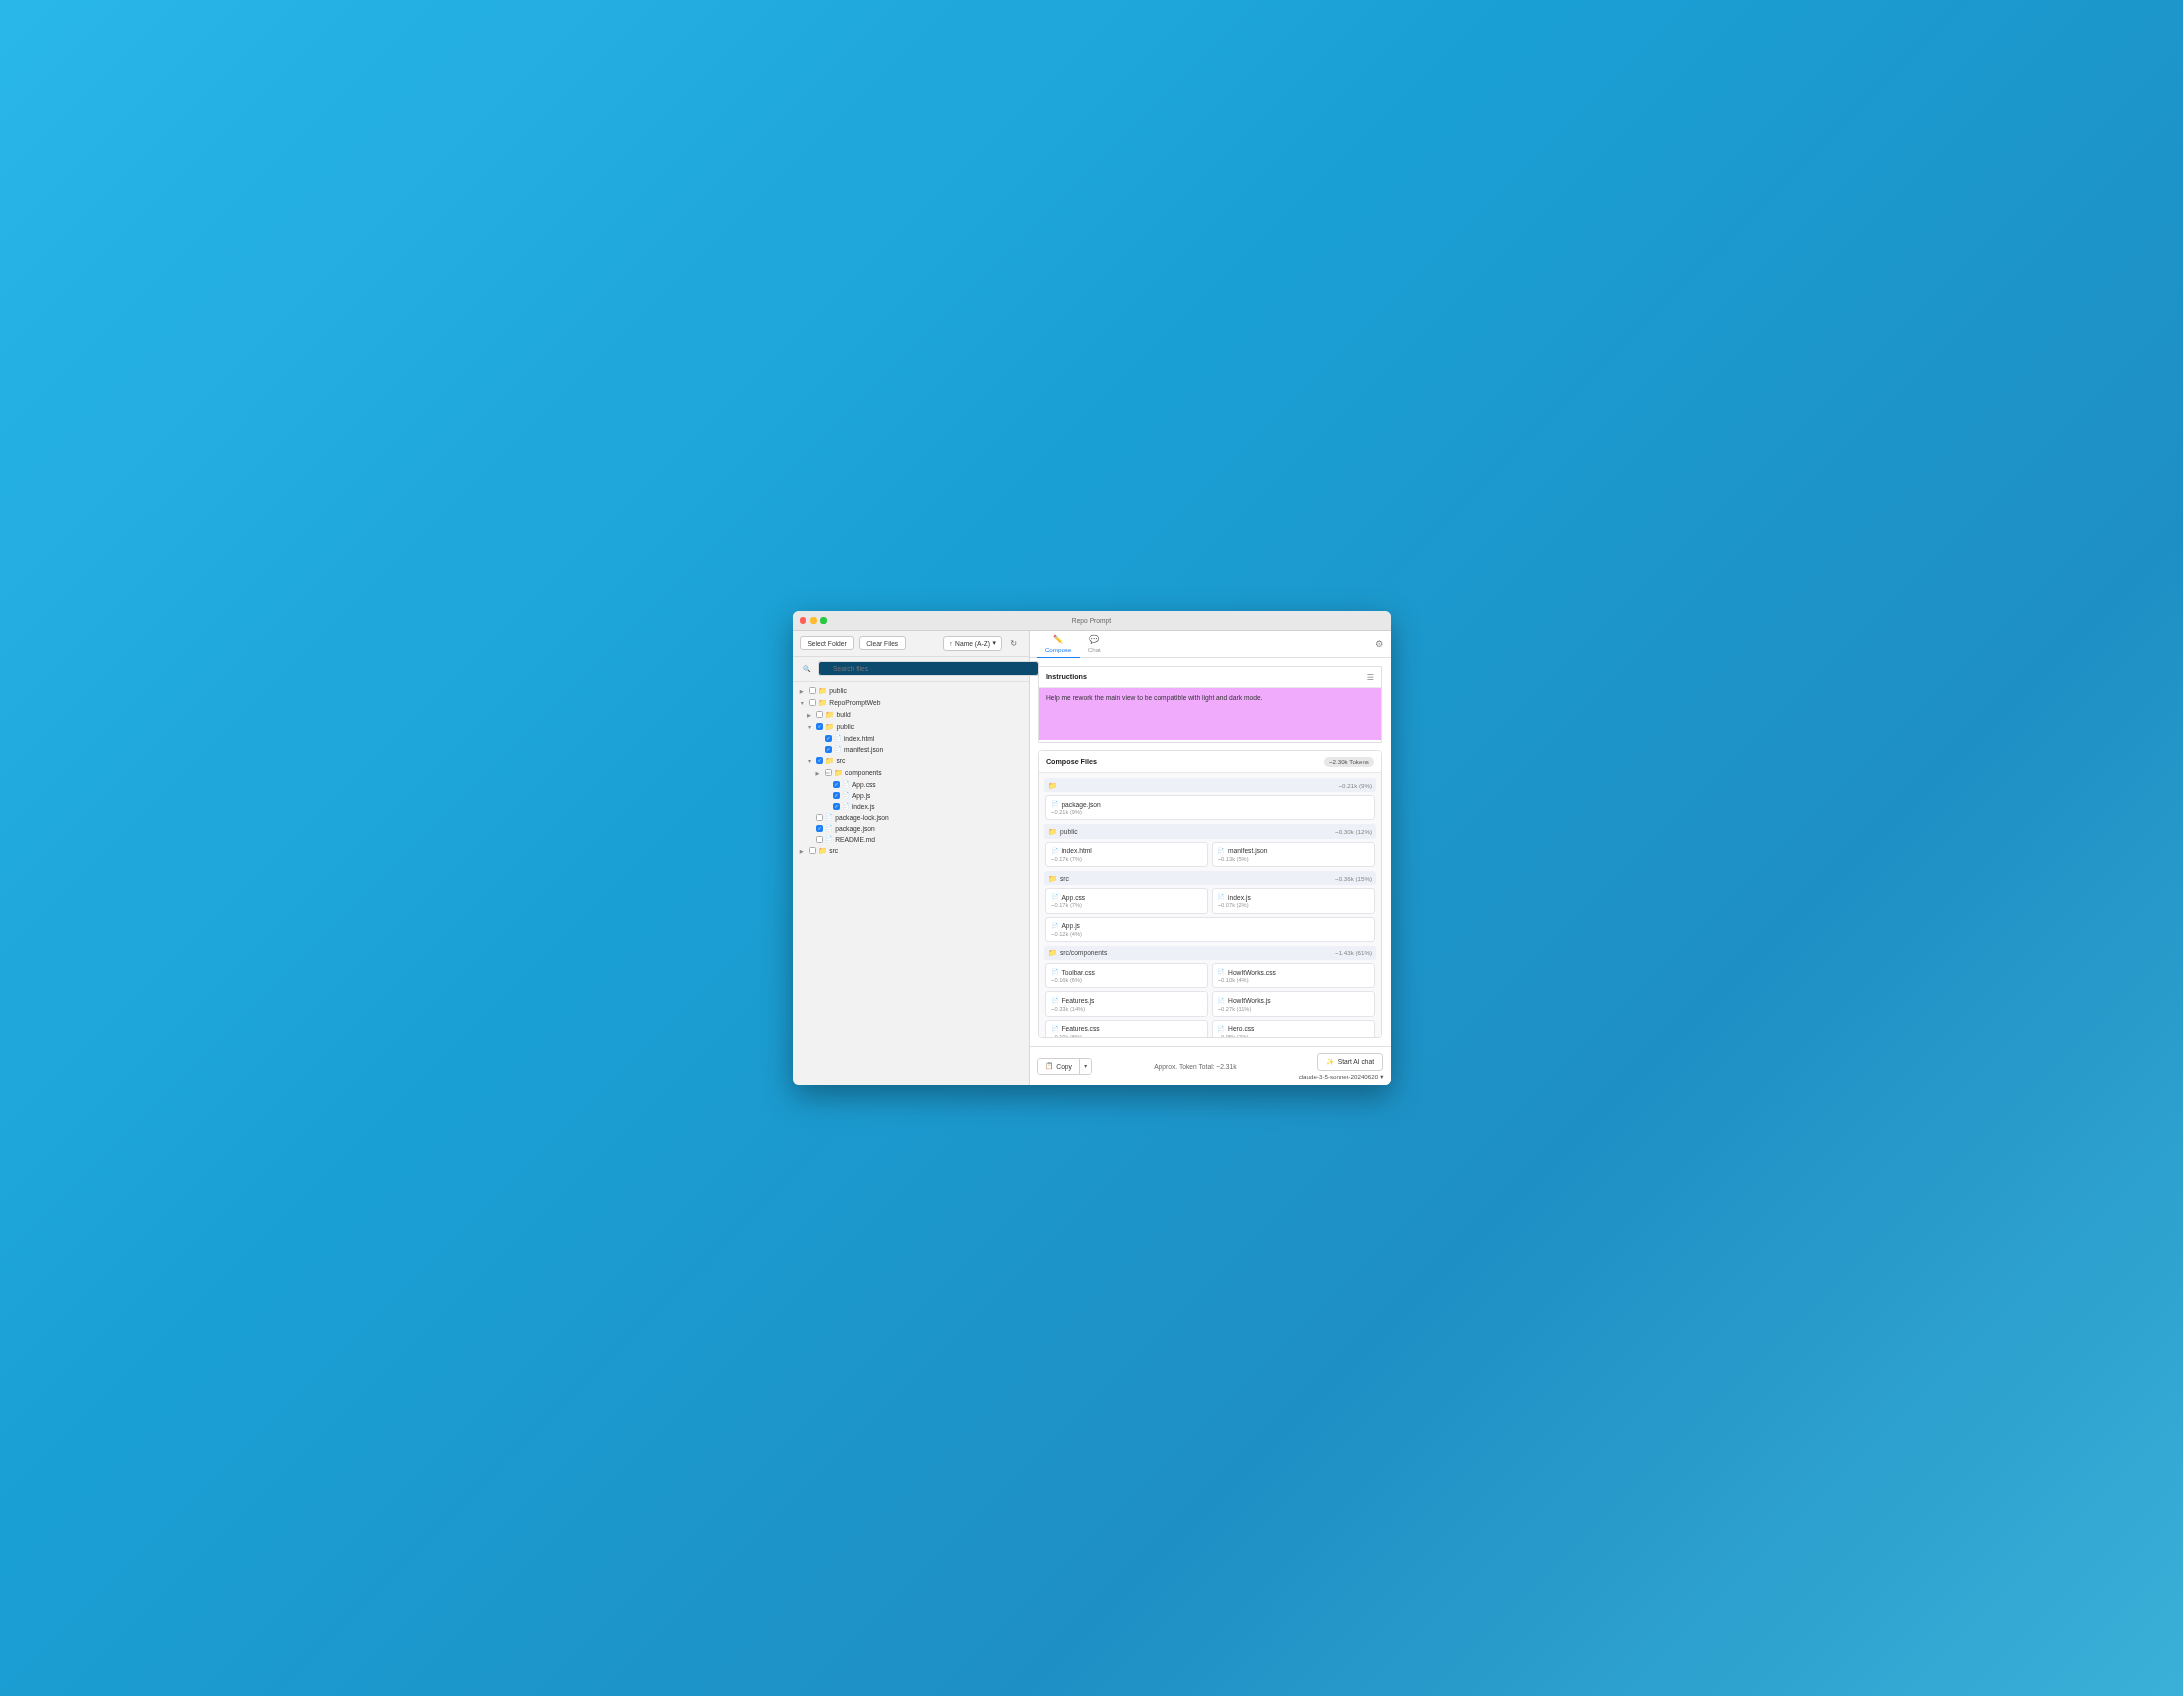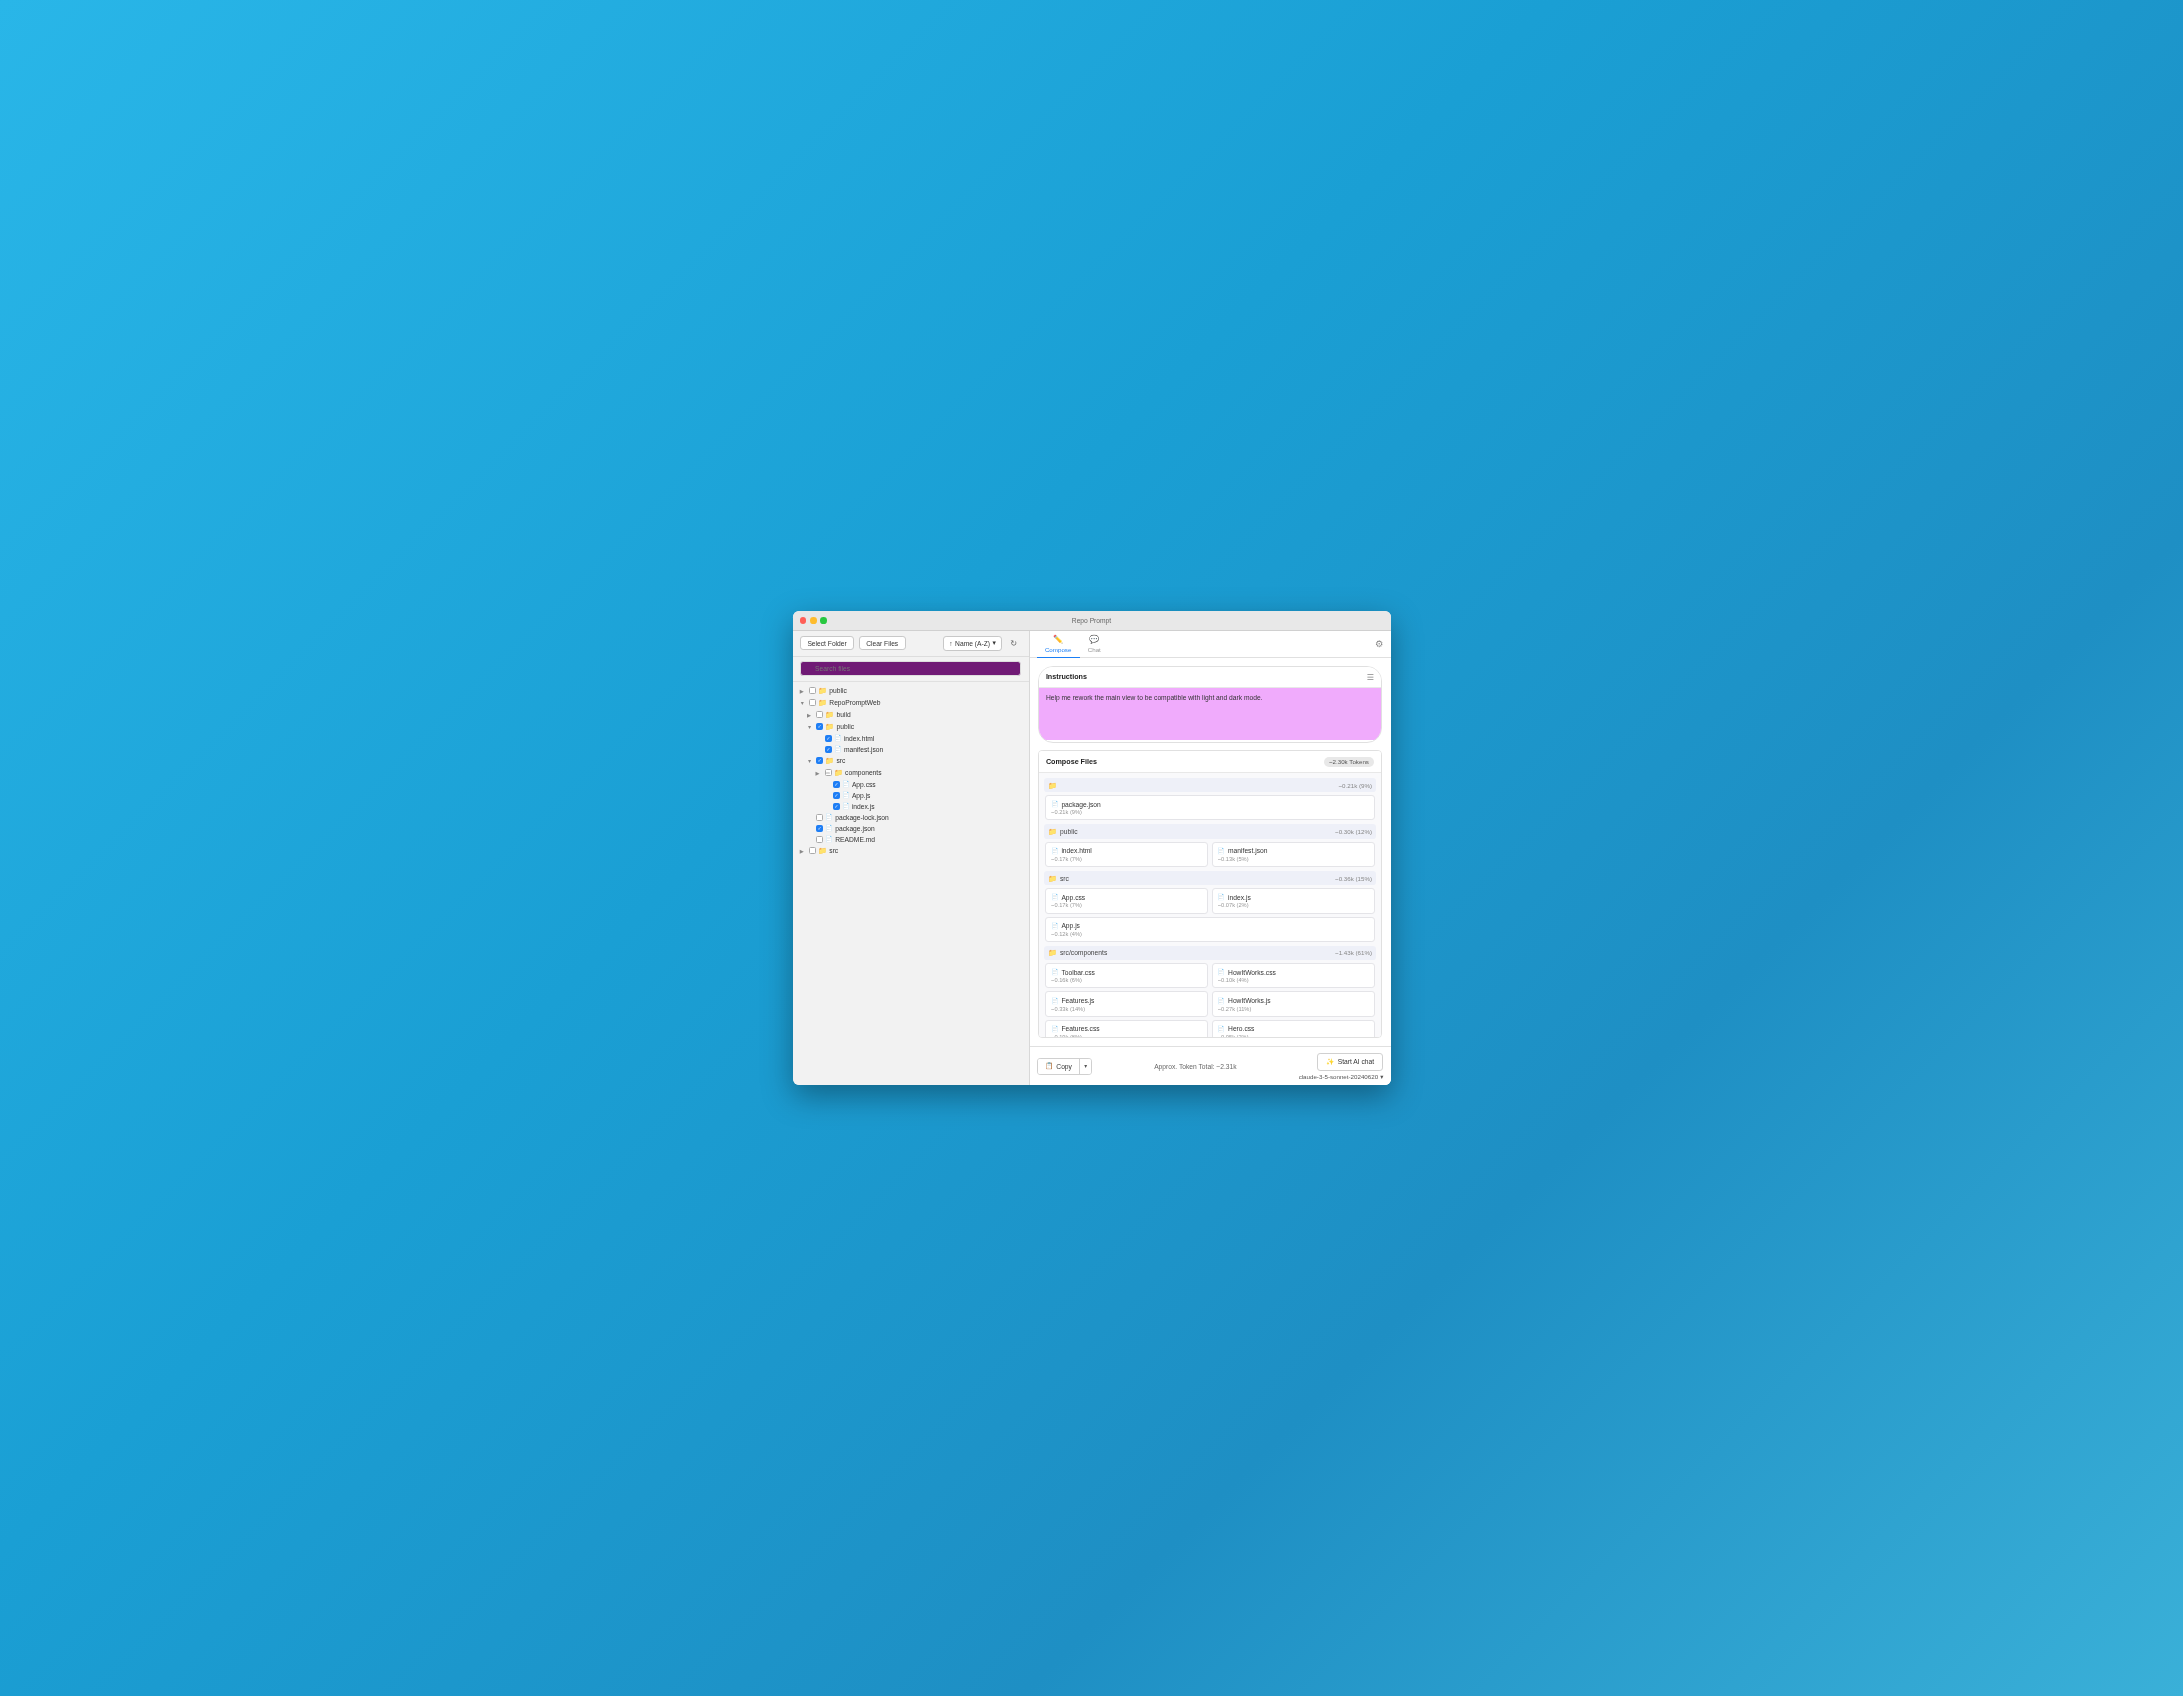--- a/index.html
+++ b/index.html
@@ -106,25 +106,26 @@
     }
     .search-bar {
       padding: 4.1px 7.2px;
       border-bottom: 0.5px solid #e0e0e0;
     }
     .search-input {
       width: 100%;
       padding: 3.1px 5.2px 3.1px 14.4px;
       border: 0.5px solid #ddd;
       border-radius: 3.1px;
-      background: #701a75;
+      background: #0c4a6e;
       font-size: 6.7px;
       color: #999;
       outline: none;
       position: relative;
+      margin-left: 18px;
     }
     .search-wrapper {
       position: relative;
     }
     .search-icon-inner {
       position: absolute;
       left: 4.1px;
       top: 50%;
       transform: translateY(-50%);
       color: #999;
@@ -232,21 +233,21 @@
     .right-body {
       flex: 1;
       overflow-y: auto;
       padding: 8.2px;
       display: flex;
       flex-direction: column;
       gap: 7.2px;
     }
     .instructions-section {
       border: 0.5px solid #e0e0e0;
-      border-radius: 15px;
+      border-radius: 1px;
       overflow: hidden;
     }
     .instructions-header {
       display: flex;
       align-items: center;
       justify-content: space-between;
       padding: 5.2px 7.2px;
       border-bottom: 0.5px solid #e8e8e8;
       background: #fff;
     }

